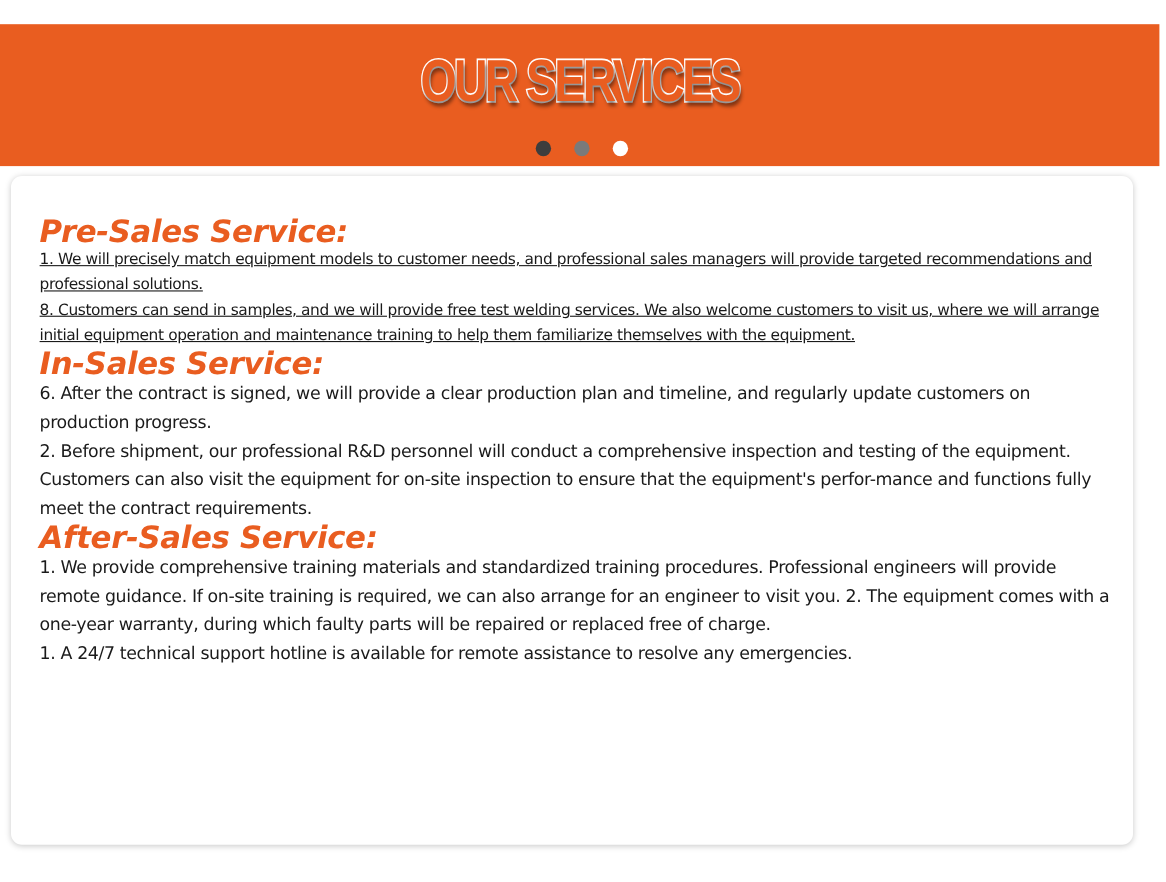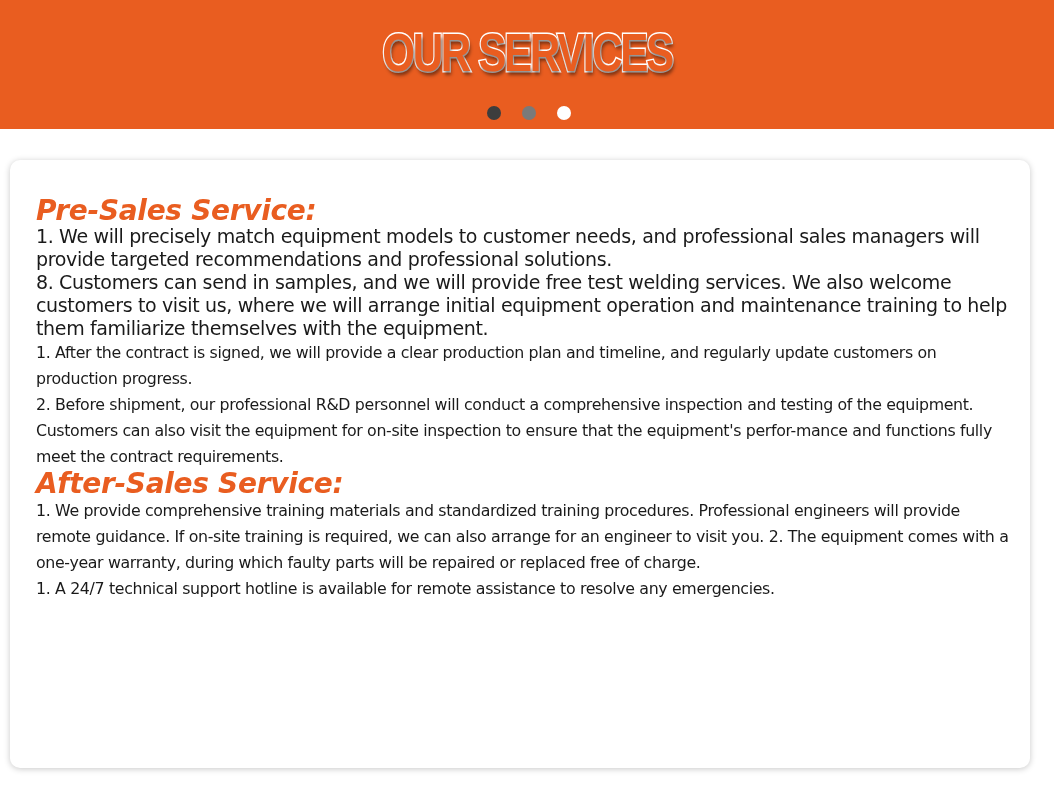--- a/index.html
+++ b/index.html
@@ -1,18 +1,18 @@
 <!DOCTYPE html>
 <html><head>
 <meta charset="utf-8">
 <style>
   html, body { margin: 0; padding: 0; background: #ffffff; }
   body { width: 1060px; height: 802px; position: relative; overflow: hidden; font-family: "DejaVu Sans", sans-serif; }
   .banner {
-    position: absolute; left: 0; top: 0; width: 1054px; height: 129px;
+    position: absolute; left: 0; top: 22px; width: 1054px; height: 129px;
     background: #e95d20;
   }
   .banner-title {
     position: absolute; left: 0; right: 0; top: 22px; text-align: center;
     font-family: "Liberation Sans", sans-serif; font-weight: 700;
     font-size: 54px; letter-spacing: -3px; line-height: 60px;
     color: #e95d20; transform: scaleX(0.78); transform-origin: center;
     -webkit-text-stroke: 3px #ffffff;
     paint-order: stroke fill;
     text-shadow: 2px 4px 4px rgba(0,0,0,0.45);
@@ -23,21 +23,21 @@
     position: absolute; left: 10px; top: 160px; width: 1020px; height: 608px;
     background: #ffffff; border-radius: 10px;
     box-shadow: 0 1px 6px rgba(0,0,0,0.22);
   }
   .content { position: absolute; left: 36px; top: 197px; width: 975px; }
   .section-title {
     font-family: "DejaVu Sans", sans-serif; font-weight: 700; font-style: italic;
     font-size: 28px; line-height: 28px; color: #e95d20; margin: 0;
     letter-spacing: -0.3px;
   }
-  .pre p, .pre .item { font-size: 19px; line-height: 23px; }
+  .pre p, .pre .item { font-size: 14px; line-height: 23px; text-decoration: underline; }
   .item { color: #1a1a1a; font-family: "DejaVu Sans", sans-serif; font-size: 15.8px; margin: 0; letter-spacing: -0.35px; }
   .pre .item { line-height: 23px; }
   .in .item, .after .item { line-height: 26px; }
   .sec { margin: 0; }
 </style>
 </head>
 <body>
 
 <div class="banner" style="background: rgb(233, 93, 32);">
   <div class="banner-title">OUR SERVICES</div>
@@ -50,21 +50,22 @@
 
 <div class="card"></div>
 
 <div class="content">
   <div class="sec pre">
     <h2 class="section-title">Pre-Sales Service:</h2>
     <p class="item">1. We will precisely match equipment models to customer needs, and professional sales managers will provide targeted recommendations and professional solutions.</p>
     <p class="item">8. Customers can send in samples, and we will provide free test welding services. We also welcome customers to visit us, where we will arrange initial equipment operation and maintenance training to help them familiarize themselves with the equipment.</p>
   </div>
   <div class="sec in">
-    <p class="item">1. After the contract is signed, we will provide a clear production plan and timeline, and regularly update customers on production progress.</p>
+    <h2 class="section-title">In-Sales Service:</h2>
+    <p class="item">6. After the contract is signed, we will provide a clear production plan and timeline, and regularly update customers on production progress.</p>
     <p class="item">2. Before shipment, our professional R&amp;D personnel will conduct a comprehensive inspection and testing of the equipment. Customers can also visit the equipment for on-site inspection to ensure that the equipment's perfor-mance and functions fully meet the contract requirements.</p>
   </div>
   <div class="sec after">
     <h2 class="section-title">After-Sales Service:</h2>
     <p class="item">1. We provide comprehensive training materials and standardized training procedures. Professional engineers will provide remote guidance. If on-site training is required, we can also arrange for an engineer to visit you. 2. The equipment comes with a one-year warranty, during which faulty parts will be repaired or replaced free of charge.</p>
     <p class="item">1. A 24/7 technical support hotline is available for remote assistance to resolve any emergencies.</p>
   </div>
 </div>
 
 </body></html>

